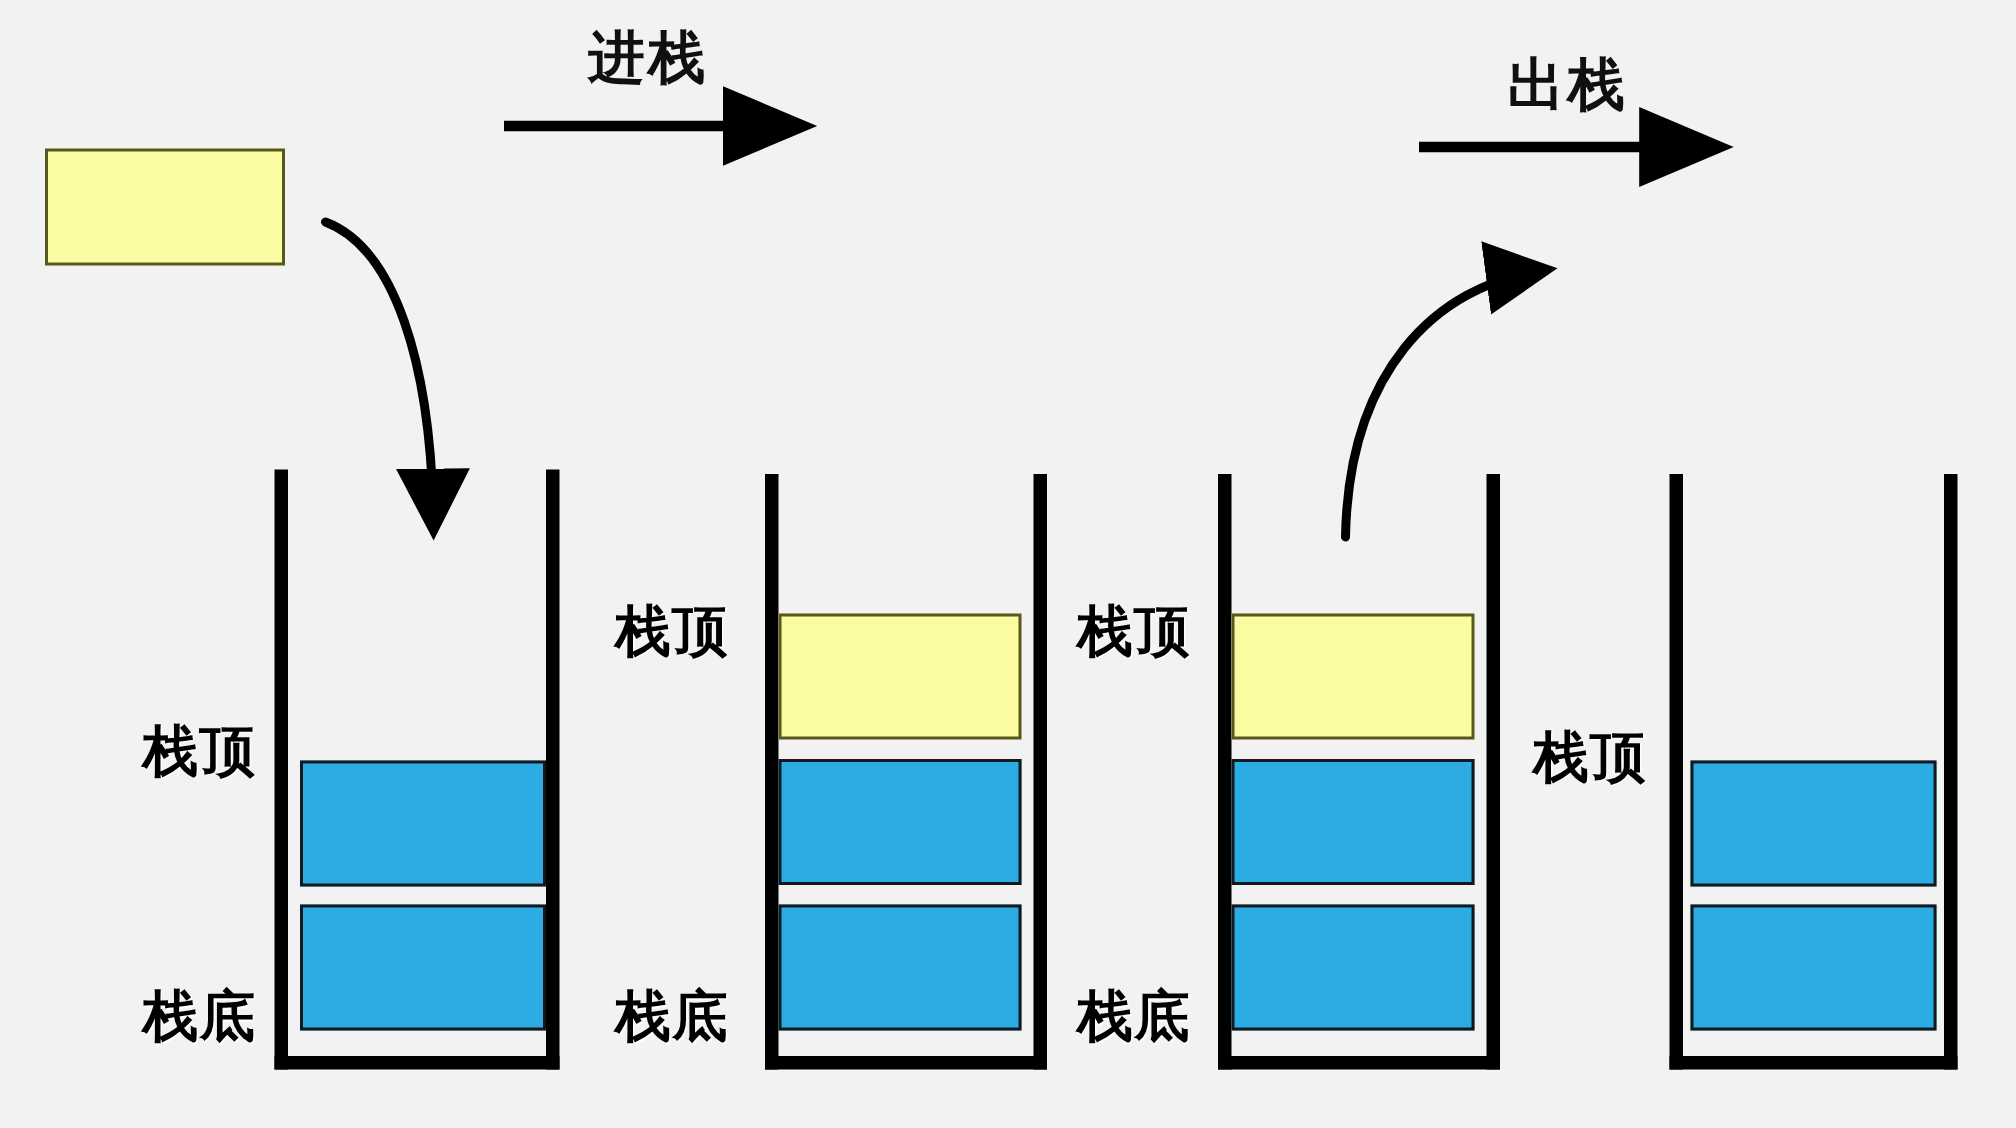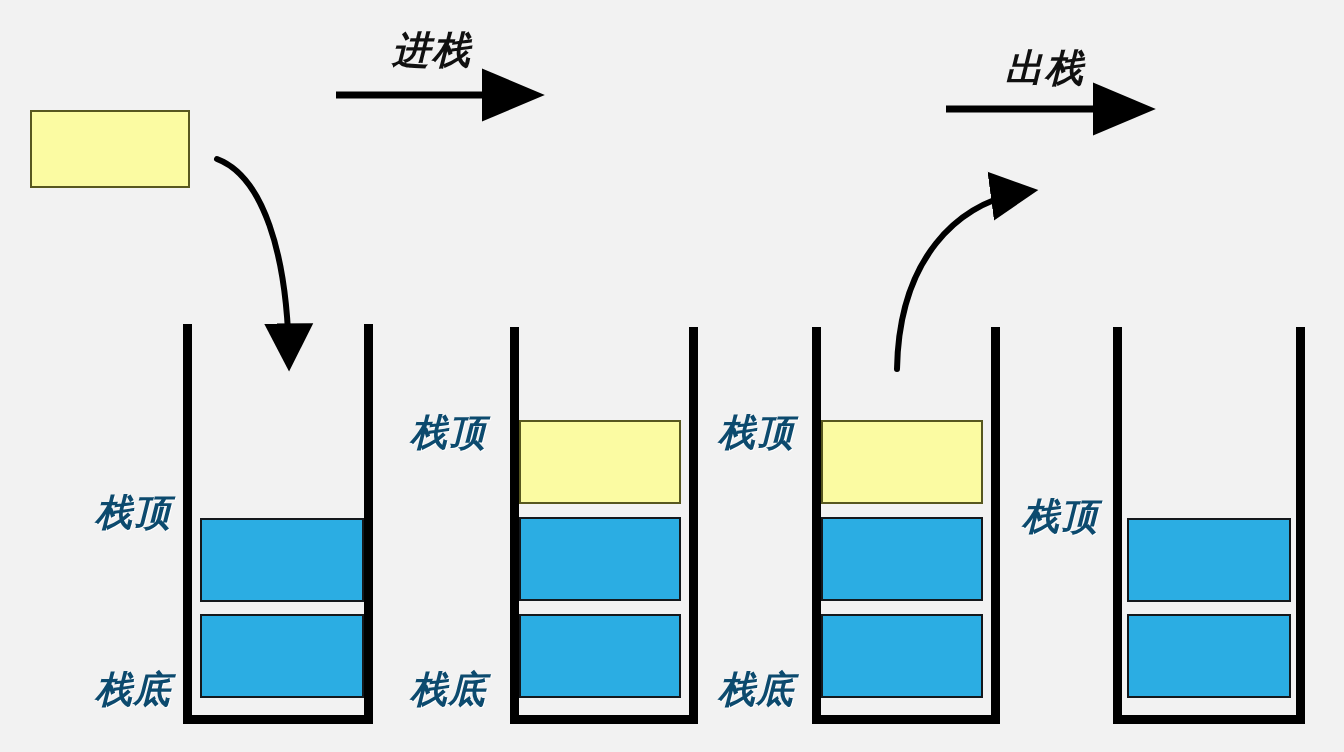--- a/index.html
+++ b/index.html
@@ -9,24 +9,23 @@
   body {
     width: 1344px;
     height: 752px;
     background: #f2f2f2;
     font-family: "Liberation Serif", "DejaVu Serif", serif;
     overflow: hidden;
     position: relative;
   }
   #canvas {
     position: absolute;
-    left: 0; top: 11px;
+    left: 0; top: 0;
     width: 1344px;
     height: 540px;
-    font-style: italic;
   }
   .layer-svg {
     position: absolute;
     left: 0; top: 0;
     width: 1344px;
     height: 752px;
     pointer-events: none;
   }
   
   .block {
@@ -43,21 +42,21 @@
     background: #000000;
   }
 
   
   .cn-label {
     position: absolute;
     font-family: "Liberation Serif", "DejaVu Serif", serif;
     font-weight: 700;
     font-size: 37px;
     line-height: 1;
-    color: #0c4a6e;
+    color: #000000;
     white-space: nowrap;
     letter-spacing: 1px;
     text-shadow: 1px 1px 0 rgba(255,255,255,0.85);
   }
   .op-label {
     position: absolute;
     font-family: "Liberation Serif", "DejaVu Serif", serif;
     font-weight: 700;
     font-size: 38px;
     line-height: 1;

